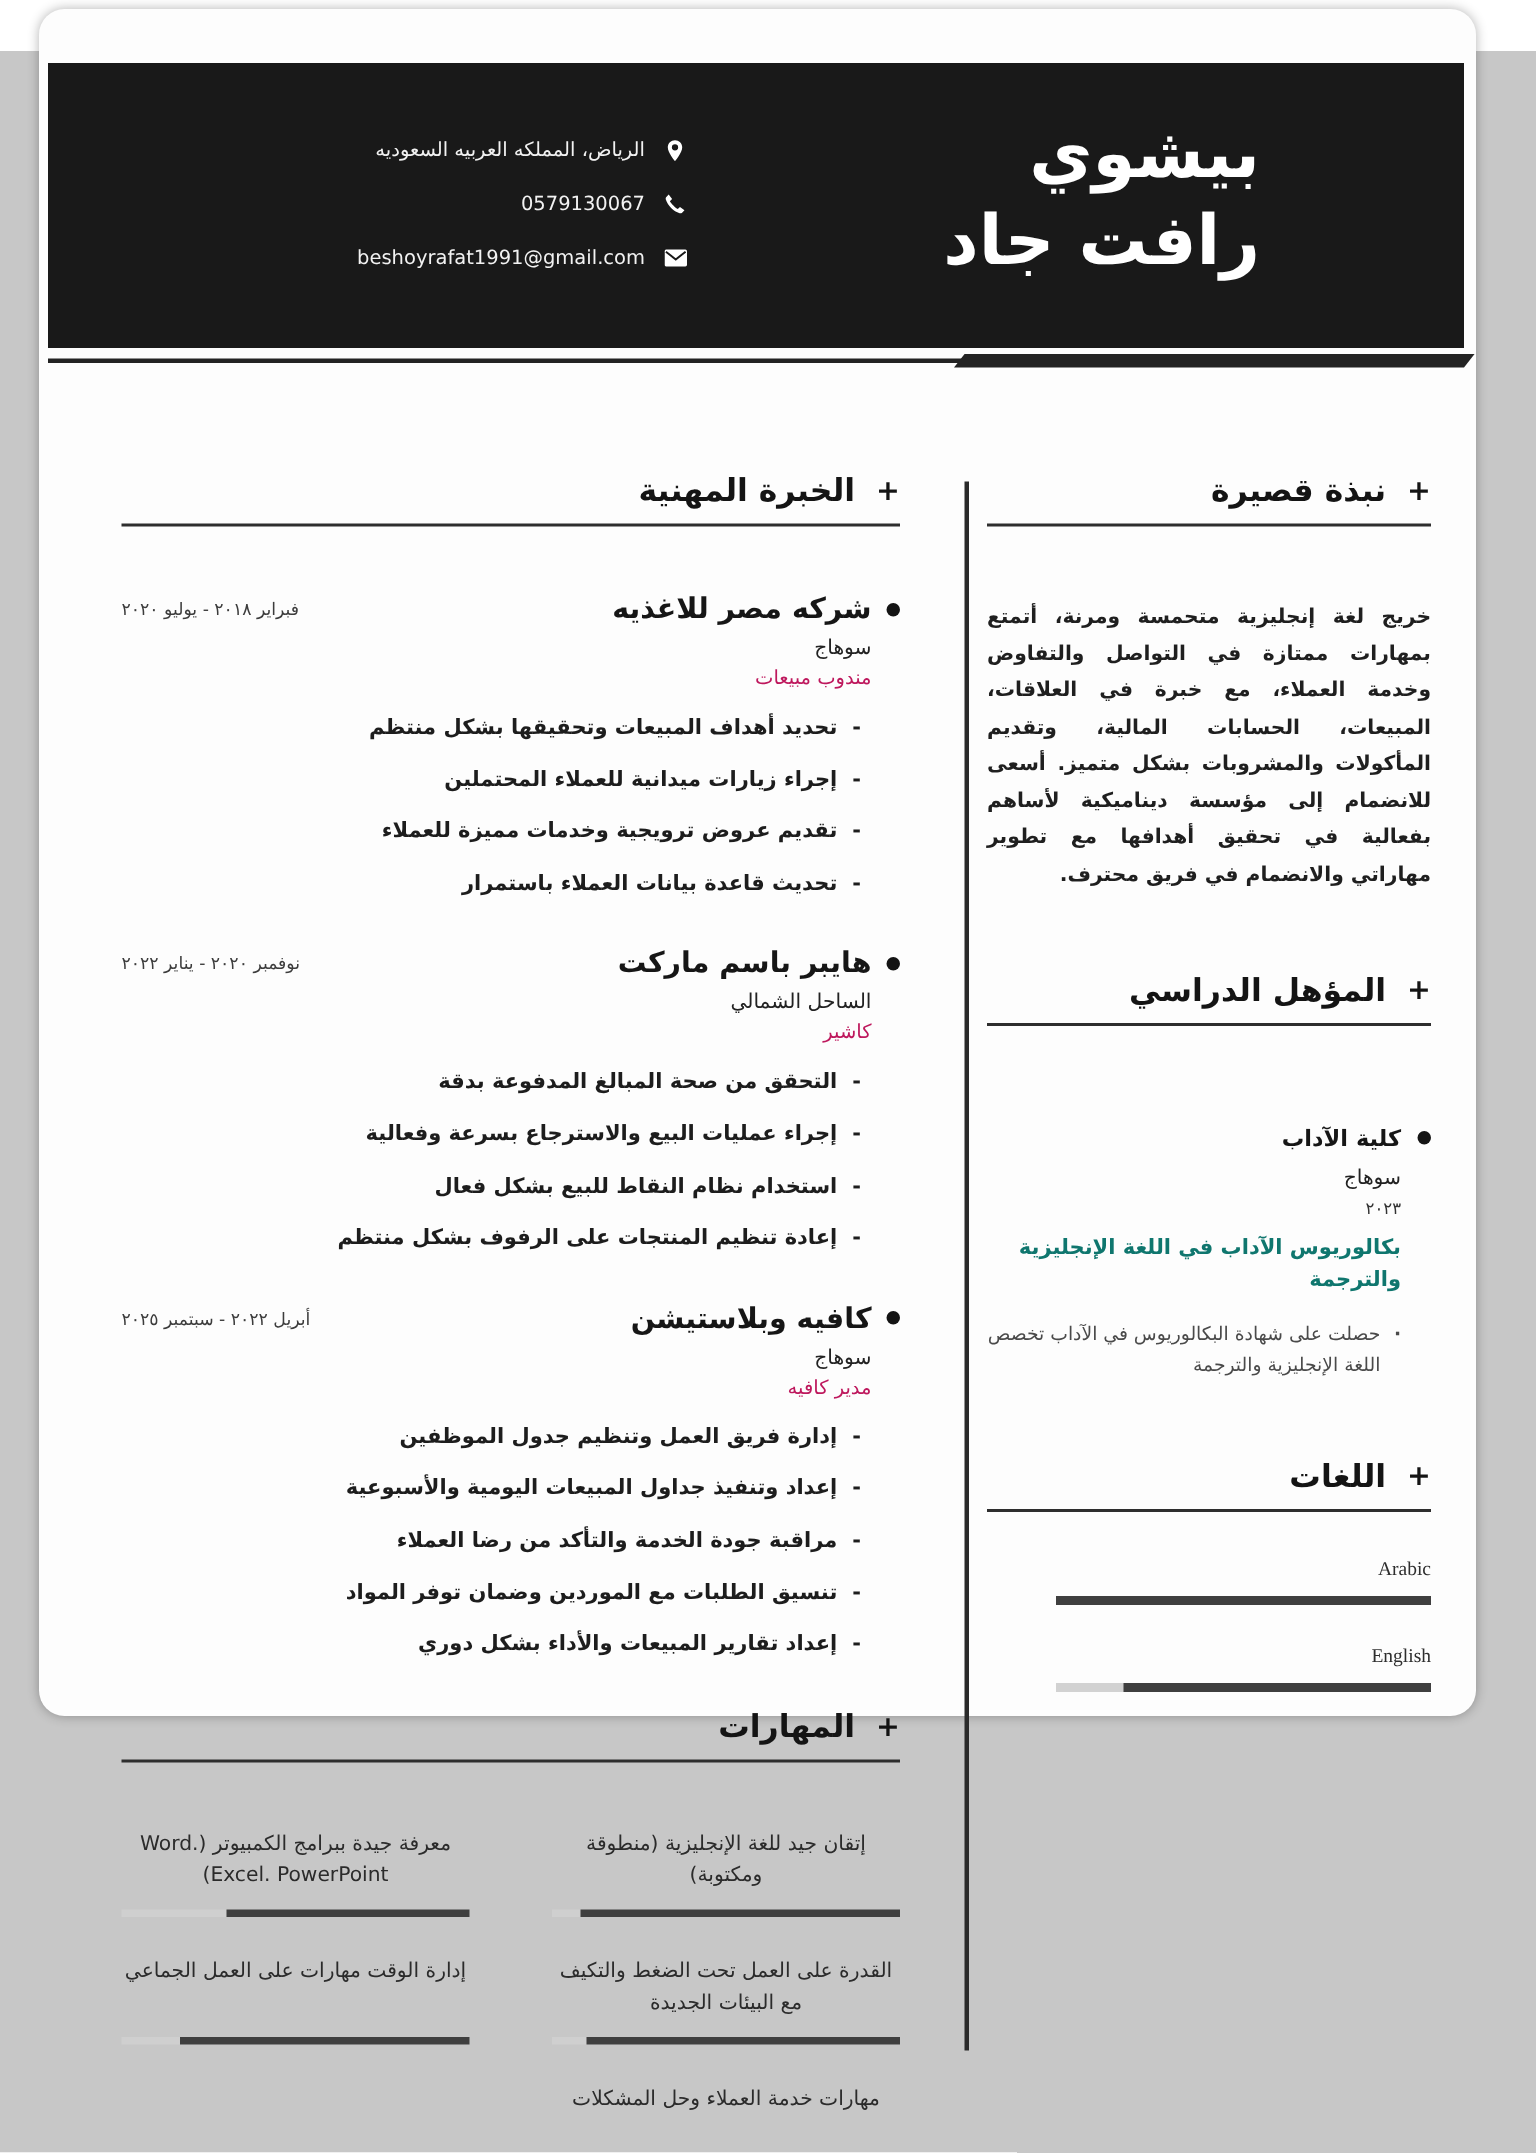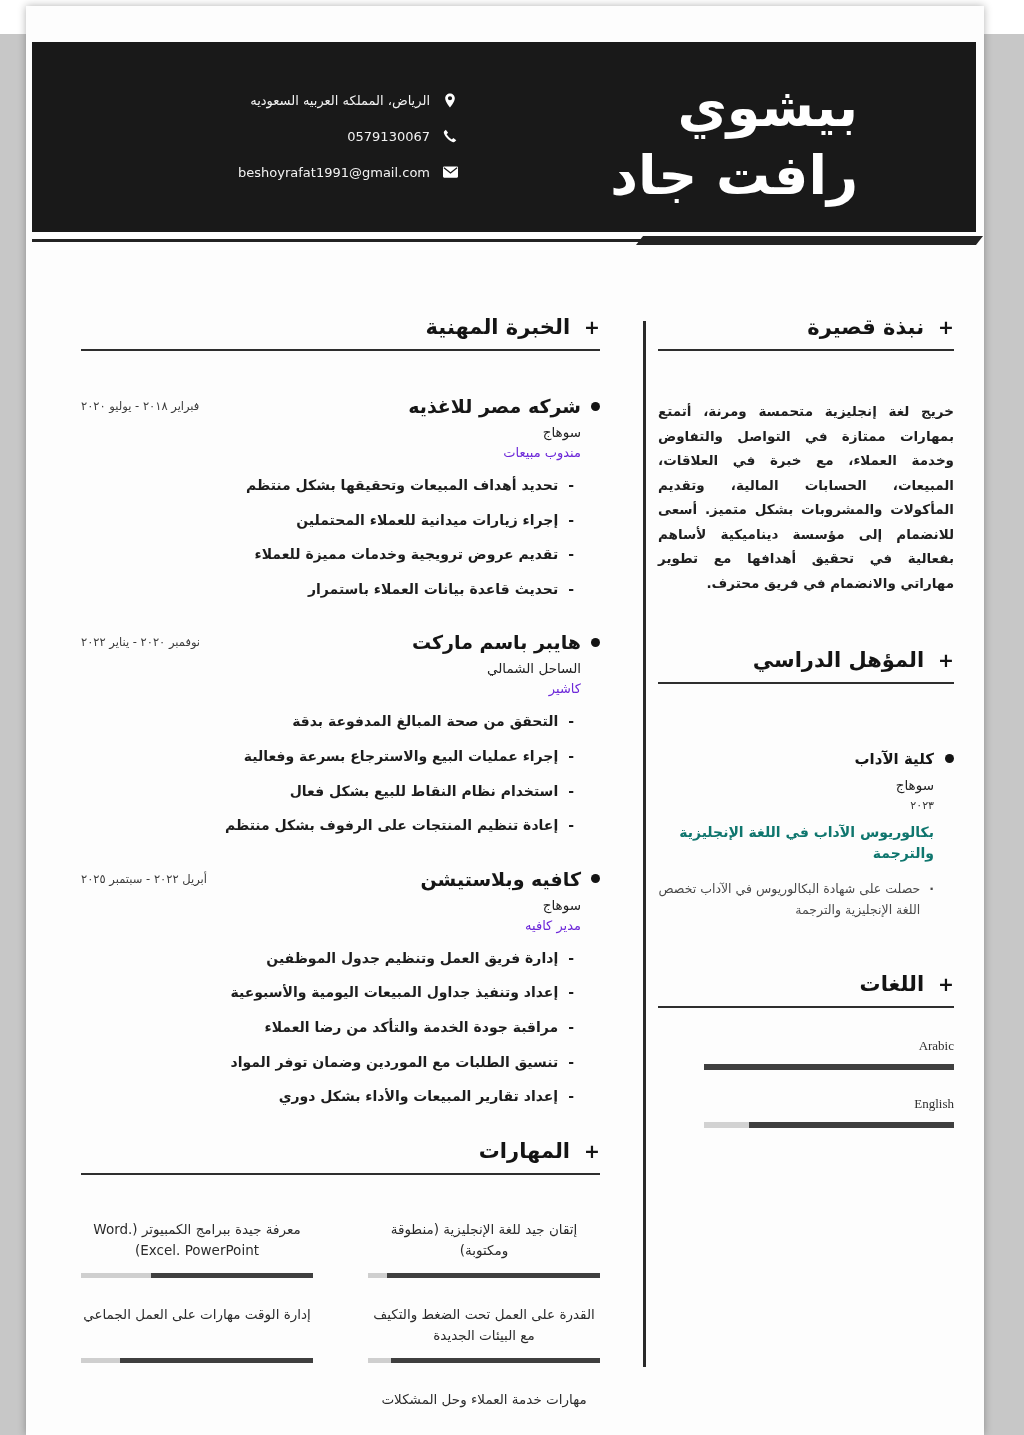--- a/index.html
+++ b/index.html
@@ -1,26 +1,26 @@
 <!DOCTYPE html>
 <html lang="ar"><head>
 <meta charset="utf-8">
 <style>
   * { margin:0; padding:0; box-sizing:border-box; }
   html,body { width:1024px; height:1435px; overflow:hidden; }
   body { font-family:"DejaVu Sans", sans-serif; background:#ffffff; position:relative; }
 
   .backdrop { position:absolute; top:34px; left:0; right:0; bottom:0; background:#c7c7c7; }
-  .page { position:absolute; top:6px; left:26px; width:958px; height:1429px;
-          background:#fdfdfd; box-shadow:0 0 8px rgba(0,0,0,.3); direction:rtl; }
+  .page { position:absolute; top:6px; left:26px; width:958px; height:1138px;
+          background:#fdfdfd; box-shadow:0 0 8px rgba(0,0,0,.3); direction:rtl;border-radius:17px; }
 
   
   .header { position:relative; margin:36px 8px 0 6px; height:190px; background:#191919; }
-  .name { position:absolute; top:32px; right:118px; text-align:right; color:#ffffff;
-          font-size:54px; font-weight:bold; line-height:1.26; }
+  .name { position:absolute; top:32px; right:136px; text-align:right; color:#ffffff;
+          font-size:46px; font-weight:bold; line-height:1.26; }
   .contact { position:absolute; top:50px; right:518px; display:flex; flex-direction:column;
              gap:20px; align-items:flex-start; }
   .contact-row { display:flex; align-items:center; gap:12px; color:#f2f2f2; font-size:13px; }
   .c-icon { width:16px; height:16px; display:flex; align-items:center; justify-content:center; }
 
   .header-rule { position:relative; margin:4px 8px 0 6px; height:9px; }
   .rule-thin  { position:absolute; left:0; right:0; top:3px; height:3px; background:#232323; }
   .rule-thick { position:absolute; right:0; top:0; width:340px; height:9px; background:#232323;
                 transform:skewX(-38deg); transform-origin:bottom right; }
 
@@ -56,21 +56,21 @@
   .bar { height:6px; background:#d2d2d2; }
   .fill { height:100%; background:#3f3f3f; }
 
   
   .jobs { margin-top:44px; }
   .job { margin-bottom:32px; }
   .job-head { display:flex; align-items:center; }
   .job-company { display:flex; align-items:center; gap:10px; font-weight:bold; font-size:19px; color:#161616; }
   .job-date { margin-right:auto; font-size:11.5px; color:#3c3c3c; white-space:nowrap; }
   .job-city { padding-right:19px; margin-top:7px; font-size:13.5px; color:#222; }
-  .job-role { padding-right:19px; margin-top:5px; font-size:13px; color:#6d28d9; }
+  .job-role { padding-right:19px; margin-top:5px; font-size:13px; color:#be185d; }
   .job-bullets { list-style:none; margin-top:16px; }
   .job-bullets li { display:flex; gap:10px; padding-right:26px; margin-bottom:15px;
                     font-weight:bold; font-size:14px; color:#1d1d1d; line-height:1.4; }
   .dash { font-weight:bold; }
 
   .skills-head { margin-top:10px; }
   .skills-grid { display:grid; grid-template-columns:1fr 1fr; column-gap:55px; row-gap:26px; margin-top:44px; }
   .skill-label { font-size:13.5px; color:#2b2b2b; line-height:1.6; text-align:center; min-height:44px; }
   .skill-bar { height:5px; background:#cfcfcf; margin-top:10px; }
 </style>

